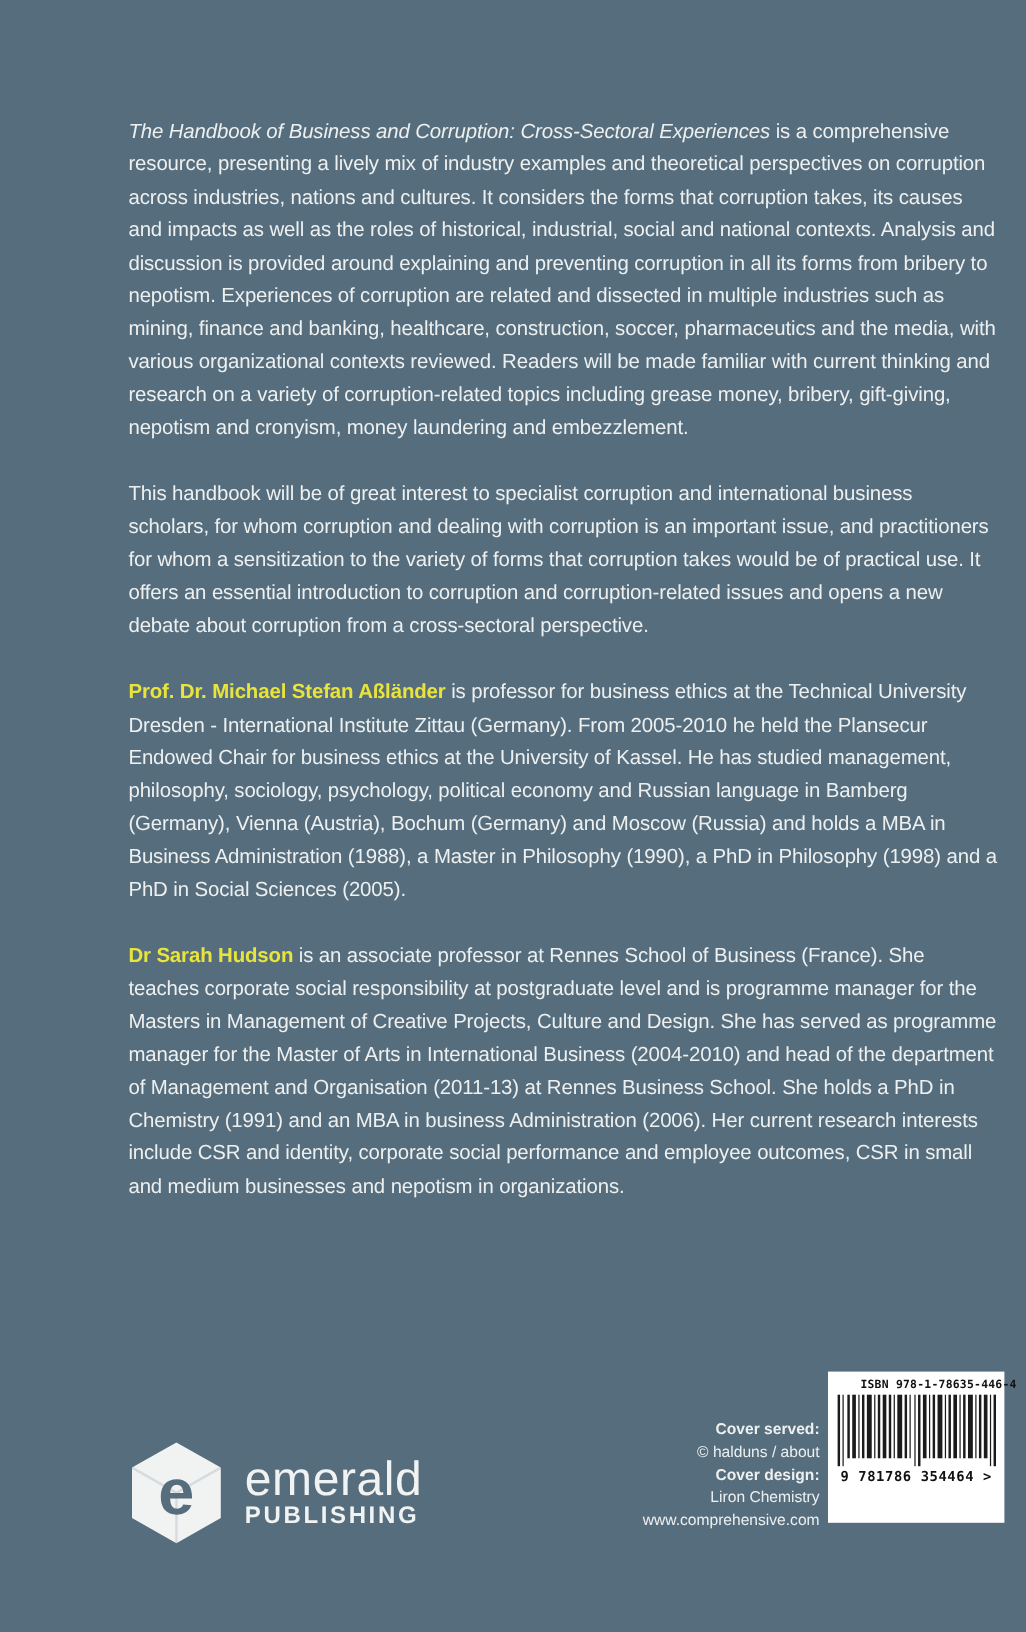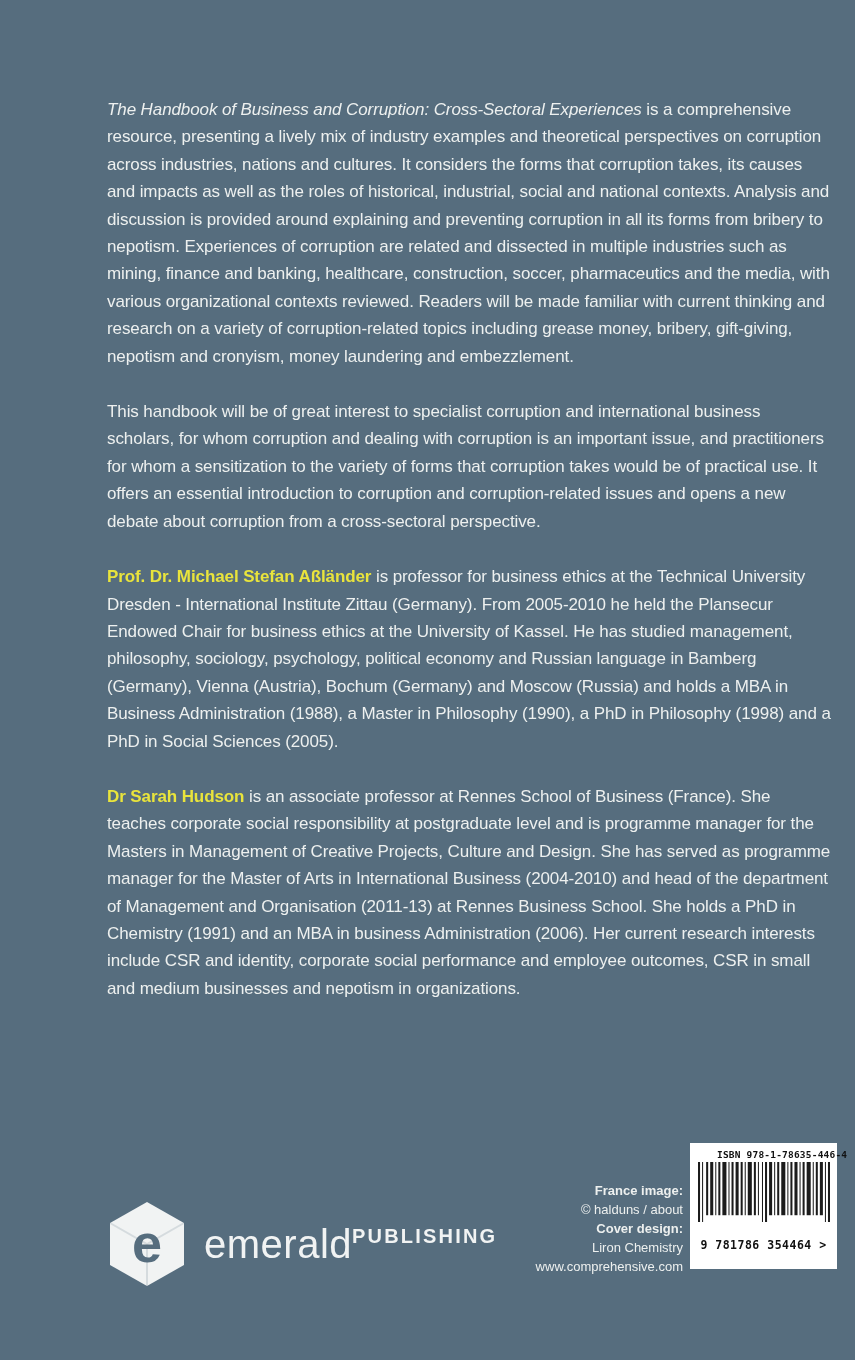--- a/index.html
+++ b/index.html
@@ -16,21 +16,21 @@
   .text-block{
     position:absolute;left:107px;top:96px;width:724px;
     color:var(--text);font-size:17px;line-height:27.4px;letter-spacing:-0.1px;
   }
   .text-block p{margin:0 0 28px 0;}
   .italic{font-style:italic;}
   .author-name{color:var(--yellow);font-weight:bold;margin-top:16px;}
   
   .logo{position:absolute;left:106px;top:1200px;display:flex;align-items:center;gap:16px;}
   .logo-mark{display:block;}
-  .wordmark{display:flex;color:#f1f3f3;}
+  .wordmark{display:flex;flex-direction:column;color:#f1f3f3;}
   .wordmark-top{font-size:40px;line-height:38px;letter-spacing:0.5px;}
   .wordmark-bottom{font-size:20px;line-height:23px;font-weight:bold;letter-spacing:2.2px;}
   
   .credits{
     position:absolute;right:172px;top:1181px;text-align:right;
     color:var(--text);font-size:13px;line-height:19px;
   }
   .credits .group + .group{margin-top:0;}
   .credits .label{font-weight:bold;}
   
@@ -38,21 +38,21 @@
     position:absolute;left:690px;top:1143px;width:147px;height:126px;
     background:#ffffff;box-sizing:border-box;padding:6px 7px 4px 7px;
   }
   .isbn{
     font-family:"DejaVu Sans Mono",monospace;font-weight:bold;color:#111;
     font-size:9.5px;letter-spacing:0.2px;text-align:center;white-space:nowrap;margin-left:20px;
   }
   .bars{width:100%;height:60px;display:block;margin-top:2px;}
   .digits{
     font-family:"DejaVu Sans Mono",monospace;font-weight:bold;color:#111;
-    font-size:11.5px;letter-spacing:0.5px;text-align:center;white-space:nowrap;margin-top:16px;
+    font-size:11.5px;letter-spacing:0.5px;text-align:center;white-space:nowrap;margin-top:1px;
   }
 </style>
 </head>
 <body>
 
 <div class="cover">
 
   <div class="text-block">
     <p><span class="italic">The Handbook of Business and Corruption: Cross-Sectoral Experiences</span><span> is a comprehensive resource, presenting a lively mix of industry examples and theoretical perspectives on corruption across industries, nations and cultures. It considers the forms that corruption takes, its causes and impacts as well as the roles of historical, industrial, social and national contexts. Analysis and discussion is provided around explaining and preventing corruption in all its forms from bribery to nepotism. Experiences of corruption are related and dissected in multiple industries such as mining, finance and banking, healthcare, construction, soccer, pharmaceutics and the media, with various organizational contexts reviewed. Readers will be made familiar with current thinking and research on a variety of corruption-related topics including grease money, bribery, gift-giving, nepotism and cronyism, money laundering and embezzlement.</span></p>
     <p>This handbook will be of great interest to specialist corruption and international business scholars, for whom corruption and dealing with corruption is an important issue, and practitioners for whom a sensitization to the variety of forms that corruption takes would be of practical use. It offers an essential introduction to corruption and corruption-related issues and opens a new debate about corruption from a cross-sectoral perspective.</p>
@@ -67,21 +67,21 @@
       <text x="41" y="62" text-anchor="middle" font-family="Liberation Sans, sans-serif" font-size="54" font-weight="bold" fill="#566d7e">e</text>
     </svg>
     <div class="wordmark">
       <span class="wordmark-top">emerald</span>
       <span class="wordmark-bottom">PUBLISHING</span>
     </div>
   </div>
 
   <div class="credits">
     <div class="group">
-      <div class="label">France image:</div>
+      <div class="label">Cover served:</div>
       <div>© halduns / about</div>
     </div>
     <div class="group">
       <div class="label">Cover design:</div>
       <div>Liron Chemistry</div>
       <div>www.comprehensive.com</div>
     </div>
   </div>
 
   <div class="barcode-box">

